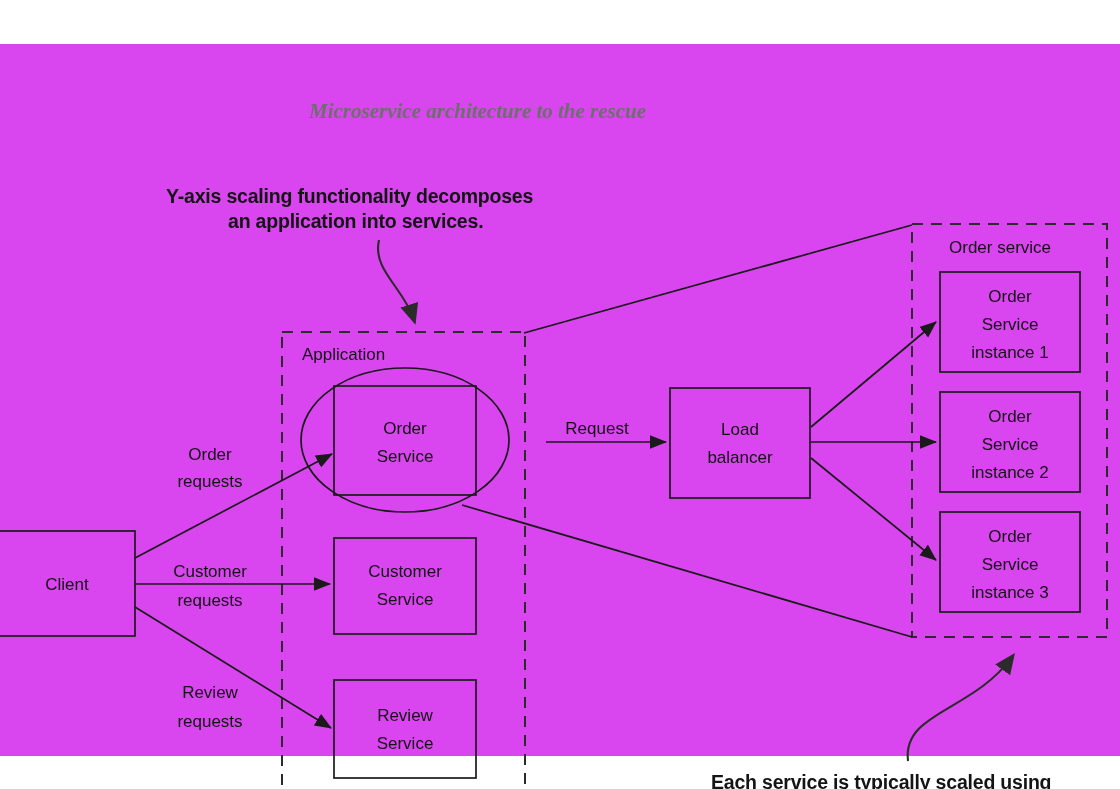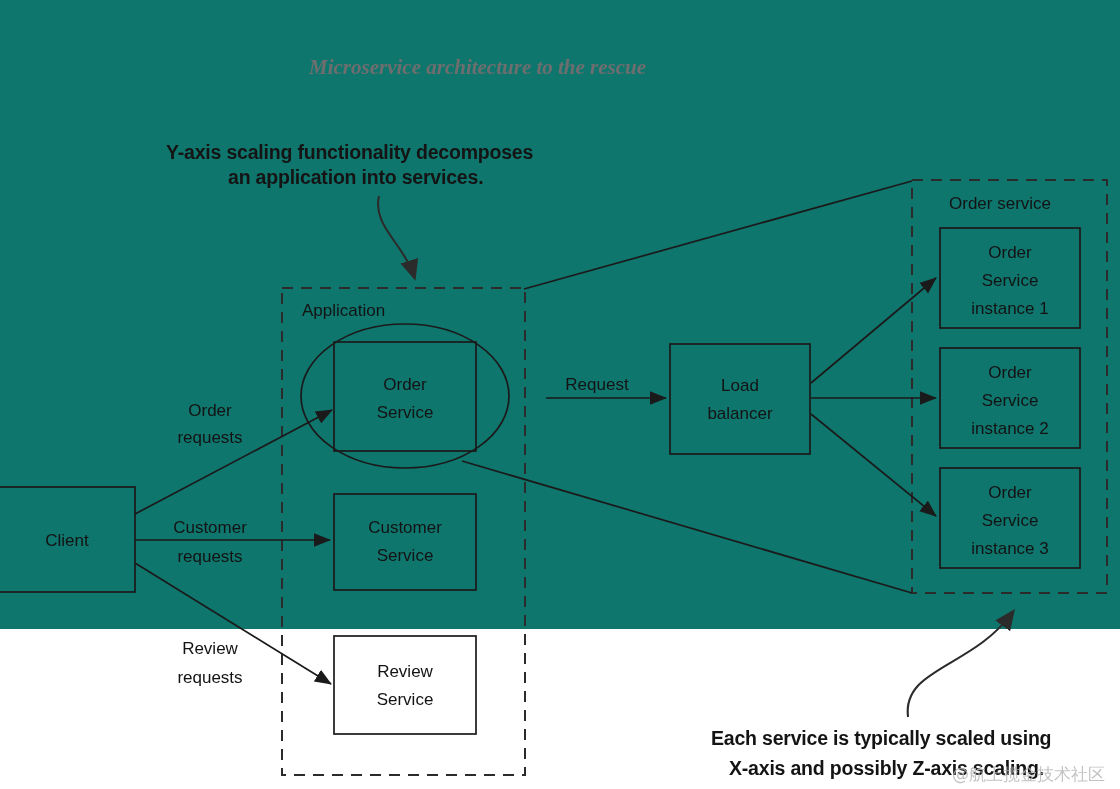--- a/index.html
+++ b/index.html
@@ -1,18 +1,18 @@
 <!DOCTYPE html>
 <html><head>
 <meta charset="utf-8">
 <style>
   html,body{margin:0;padding:0;background:#ffffff;}
   body{width:1120px;height:789px;overflow:hidden;
        font-family:"Liberation Sans", sans-serif;}
-  #stage{position:relative;width:1120px;height:629px;background:#0f766e;}
+  #stage{position:relative;width:1120px;height:712px;background:#d946ef;margin-top:44px;}
   svg{position:absolute;top:0;left:0;width:1120px;height:789px;}
   .ttl{font-family:"Liberation Serif", serif;font-style:italic;font-weight:700;
        font-size:21px;fill:#6e6e6e;}
   .anno{font-family:"Liberation Sans", sans-serif;font-weight:700;
         font-size:19.5px;fill:#141414;letter-spacing:-0.2px;}
   .boxtxt{font-family:"Liberation Sans", sans-serif;font-size:17px;fill:#131313;}
   .edgelbl{font-family:"Liberation Sans", sans-serif;font-size:17px;fill:#131313;}
   .panellbl{font-family:"Liberation Sans", sans-serif;font-size:17px;fill:#131313;}
   .wm{font-family:"DejaVu Sans", sans-serif;font-size:17px;fill:#b9b9b9;opacity:.85;}
   .solid{fill:none;stroke:#1a1a1a;stroke-width:1.7;}

